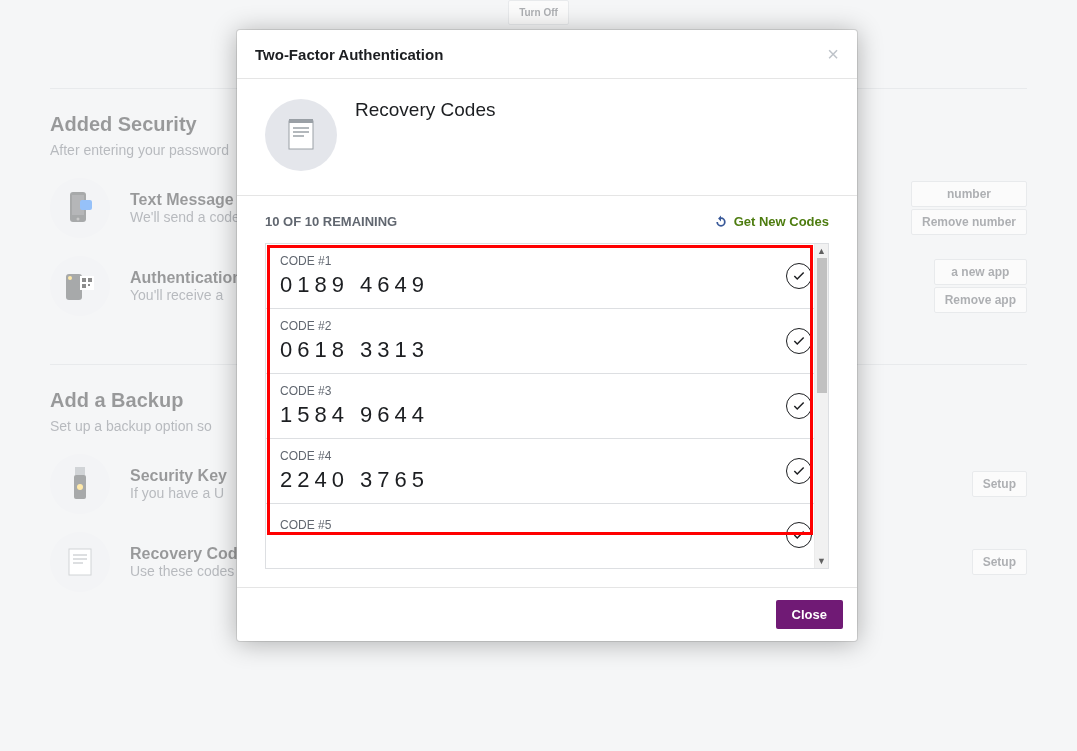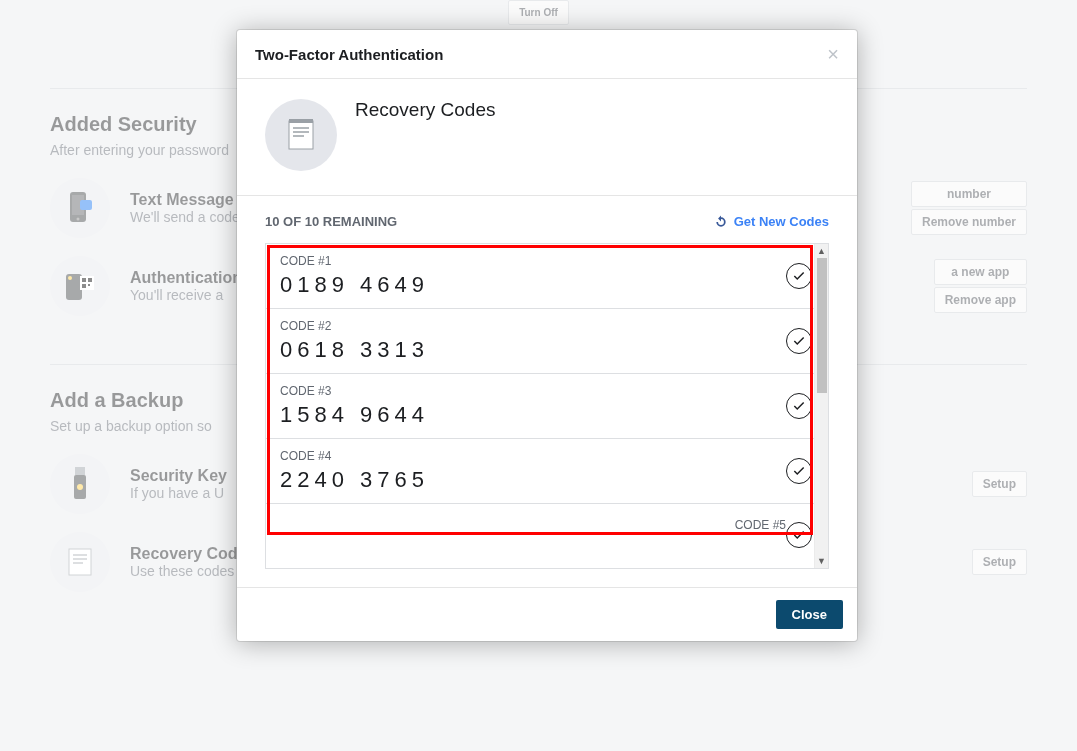--- a/index.html
+++ b/index.html
@@ -156,21 +156,21 @@
   margin-bottom: 14px;
 }
 .remaining {
   font-size: 13px;
   font-weight: bold;
   color: #616770;
 }
 .get-new {
   font-size: 13px;
   font-weight: bold;
-  color: #3b82f6;
+  color: #4d7c0f;
   cursor: pointer;
   display: flex;
   align-items: center;
   gap: 6px;
 }
 .codes-scroll {
   position: relative;
   height: 326px;
   border: 1px solid #dddfe2;
   overflow: hidden;
@@ -181,21 +181,21 @@
   width: calc(100% - 14px);
   height: 100%;
 }
 .code-row {
   border-bottom: 1px solid #dddfe2;
   padding: 10px 2px 10px 14px;
   display: flex;
   align-items: center;
   justify-content: space-between;
 }
-.code-row.last-visible { border-bottom: none; justify-content: flex-end; }
+.code-row.last-visible { border-bottom: none; }
 .code-label {
   font-size: 12px;
   color: #616770;
   margin-bottom: 4px;
 }
 .code-value {
   font-size: 22px;
   color: #1c1e21;
   letter-spacing: 5px;
   white-space: pre;
@@ -244,21 +244,21 @@
   pointer-events: none;
 }
 .dialog-footer {
   padding: 12px 14px;
   border-top: 1px solid #e5e5e5;
   display: flex;
   justify-content: flex-end;
   margin-top: 18px;
 }
 .close-btn {
-  background: #0c4a6e;
+  background: #701a75;
   color: #fff;
   border: none;
   font-weight: bold;
   font-size: 13px;
   padding: 7px 16px;
   border-radius: 2px;
   cursor: pointer;
 }
 svg { display: block; }
 </style>

